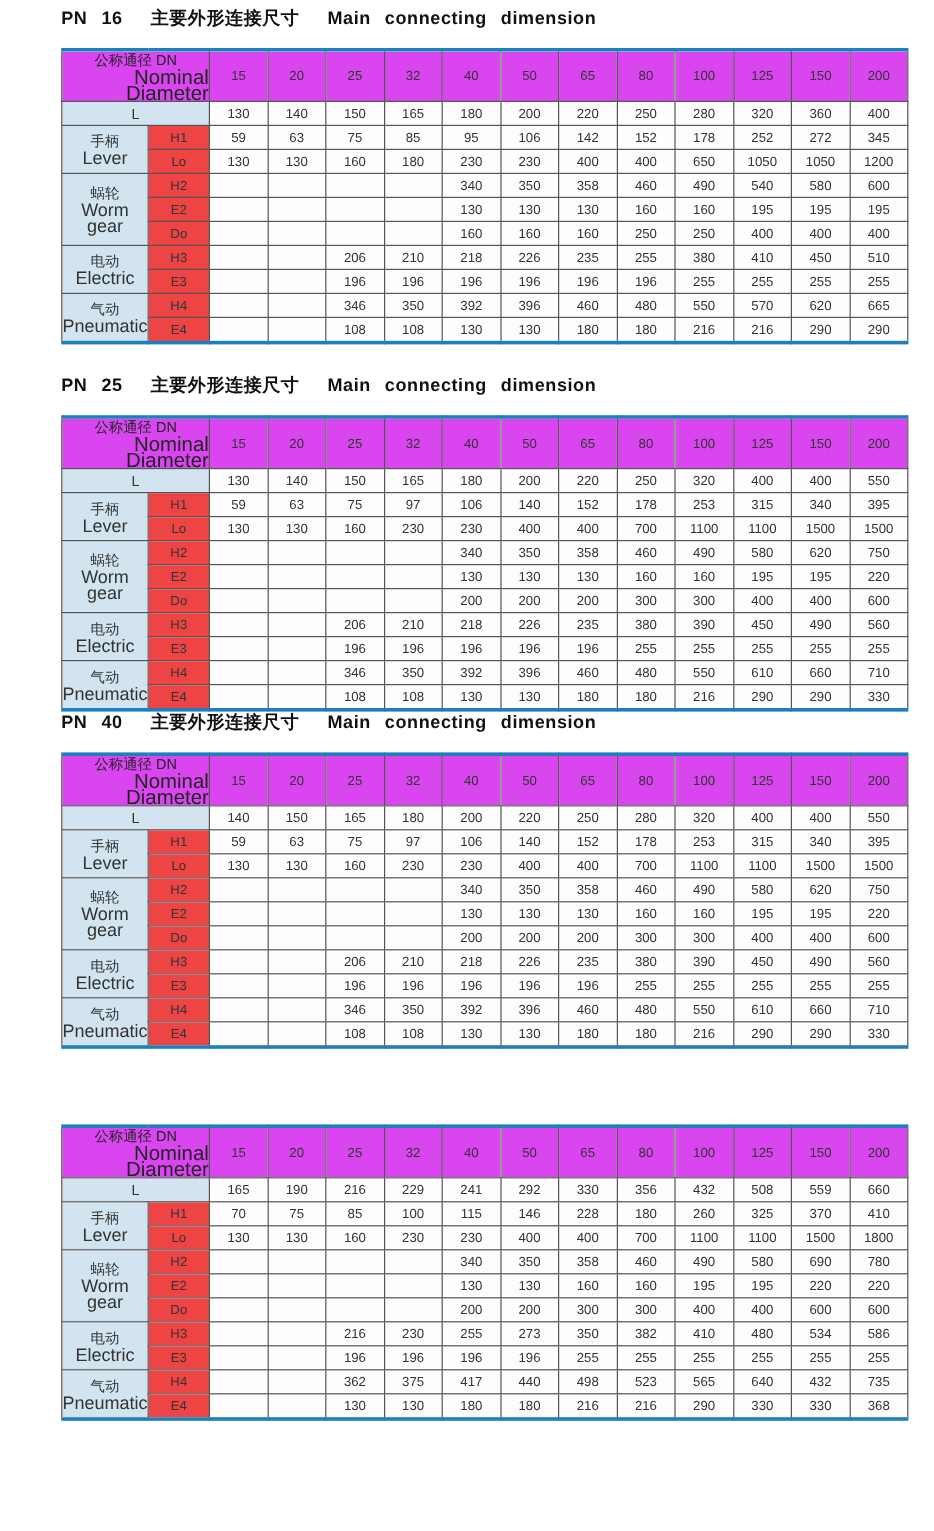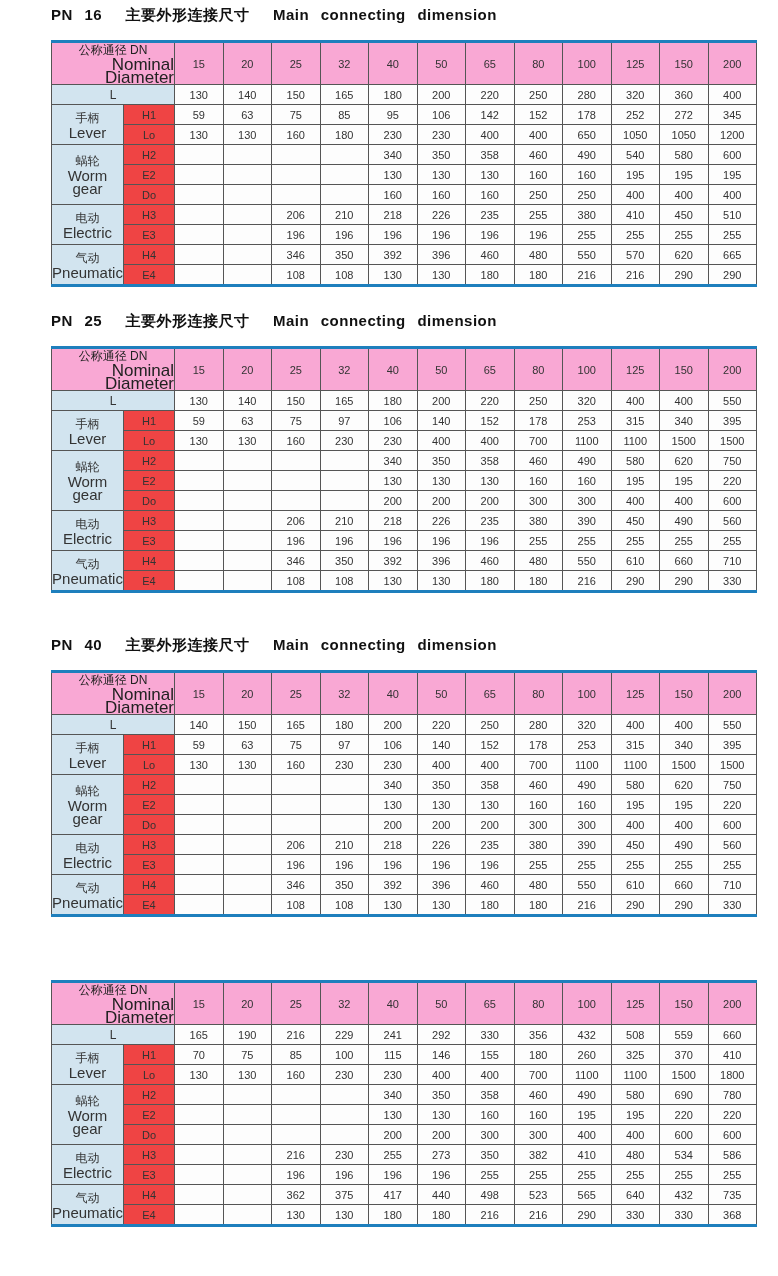--- a/index.html
+++ b/index.html
@@ -4,36 +4,36 @@
 <style>
   html, body { margin: 0; padding: 0; background: #ffffff; }
   body {
     width: 778px; height: 1276px;
     font-family: "Liberation Sans", "DejaVu Sans", sans-serif;
     color: #222; overflow: hidden;
   }
   .page { padding: 6px 0 0 35px; }
   .section { width: 712px; padding-left: 16px; }
   .section.gap1 { margin-top: 25px; }
-  .section.gap2 { margin-top: 43px; }
+  .section.gap2 { }
   .section.gap3 { margin-top: 63px; }
   .sec-title {
     font-size: 15px; font-weight: 600; letter-spacing: 0.5px;
     word-spacing: 7px; color: #111; margin: 0 0 15px 0; white-space: nowrap;
   }
   table.dim {
     border-collapse: collapse; table-layout: fixed; width: 705px;
     border-top: 3px solid #1e7fbd; border-bottom: 3px solid #1e7fbd;
     border-left: 1px solid #555; border-right: 1px solid #555;
   }
   table.dim td, table.dim th {
     border: 1px solid #555; text-align: center; vertical-align: middle;
     font-weight: normal; padding: 0; overflow: hidden;
   }
-  .hdr-row th { height: 36px; background: #f9a8d4; }
+  .hdr-row th { height: 36px; background: #d946ef; }
   .hdr-label .zh { font-size: 12px; line-height: 15px; }
   .hdr-label .en { font-size: 17px; line-height: 13px; text-align: right; }
   .dn-cell { font-size: 11px; color: #333; }
   .data-row td { height: 19px; font-size: 11px; color: #333; background: #fdfdfd; }
   td.group-lbl { background: #d2e4ef; }
   .group-lbl .zh { font-size: 12px; line-height: 15px; }
   .group-lbl .en { font-size: 15px; line-height: 13px; }
   td.sub-lbl { background: #ef4444; font-size: 11px; }
   td.l-lbl { background: #d2e4ef; font-size: 12px; font-weight: 600; }
 </style>
@@ -734,21 +734,21 @@
               <div class="zh">手柄</div>
               <div class="en">Lever</div>
             </td>
             <td class="sub-lbl">H1</td>
             <td class="val">70</td>
             <td class="val">75</td>
             <td class="val">85</td>
             <td class="val">100</td>
             <td class="val">115</td>
             <td class="val">146</td>
-            <td class="val">155</td>
+            <td class="val">228</td>
             <td class="val">180</td>
             <td class="val">260</td>
             <td class="val">325</td>
             <td class="val">370</td>
             <td class="val">410</td>
           </tr>
           <tr class="data-row">
             <td class="sub-lbl">Lo</td>
             <td class="val">130</td>
             <td class="val">130</td>

